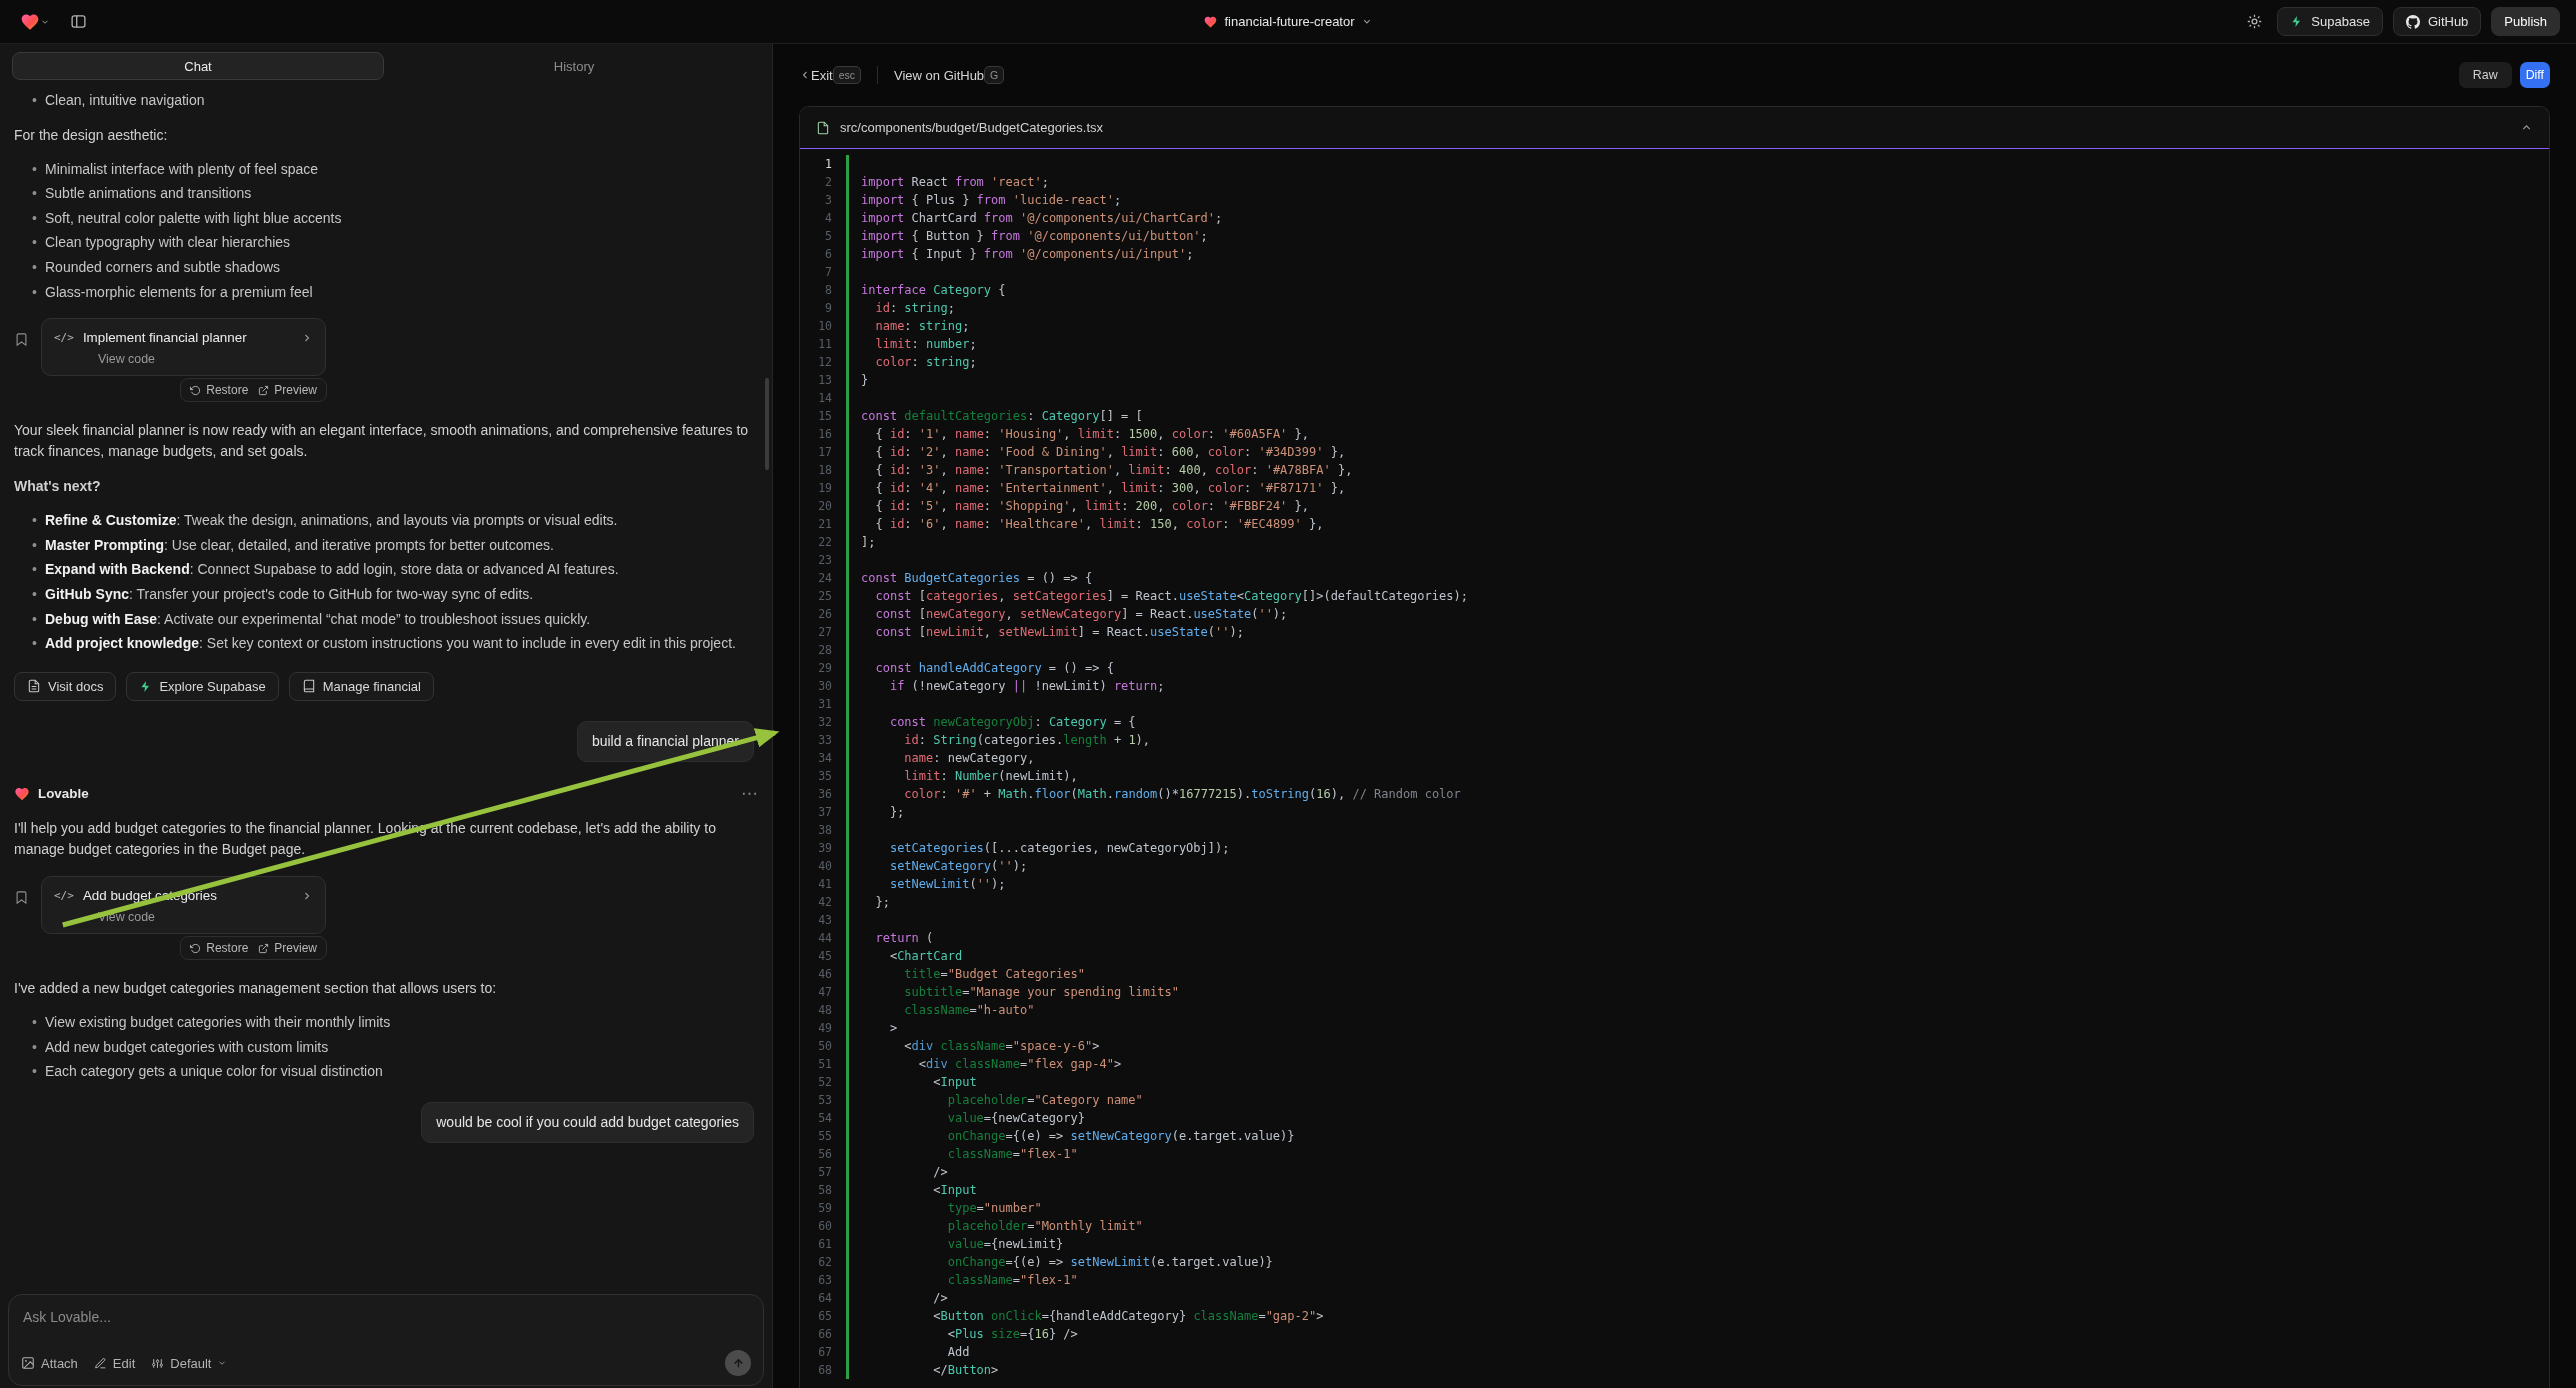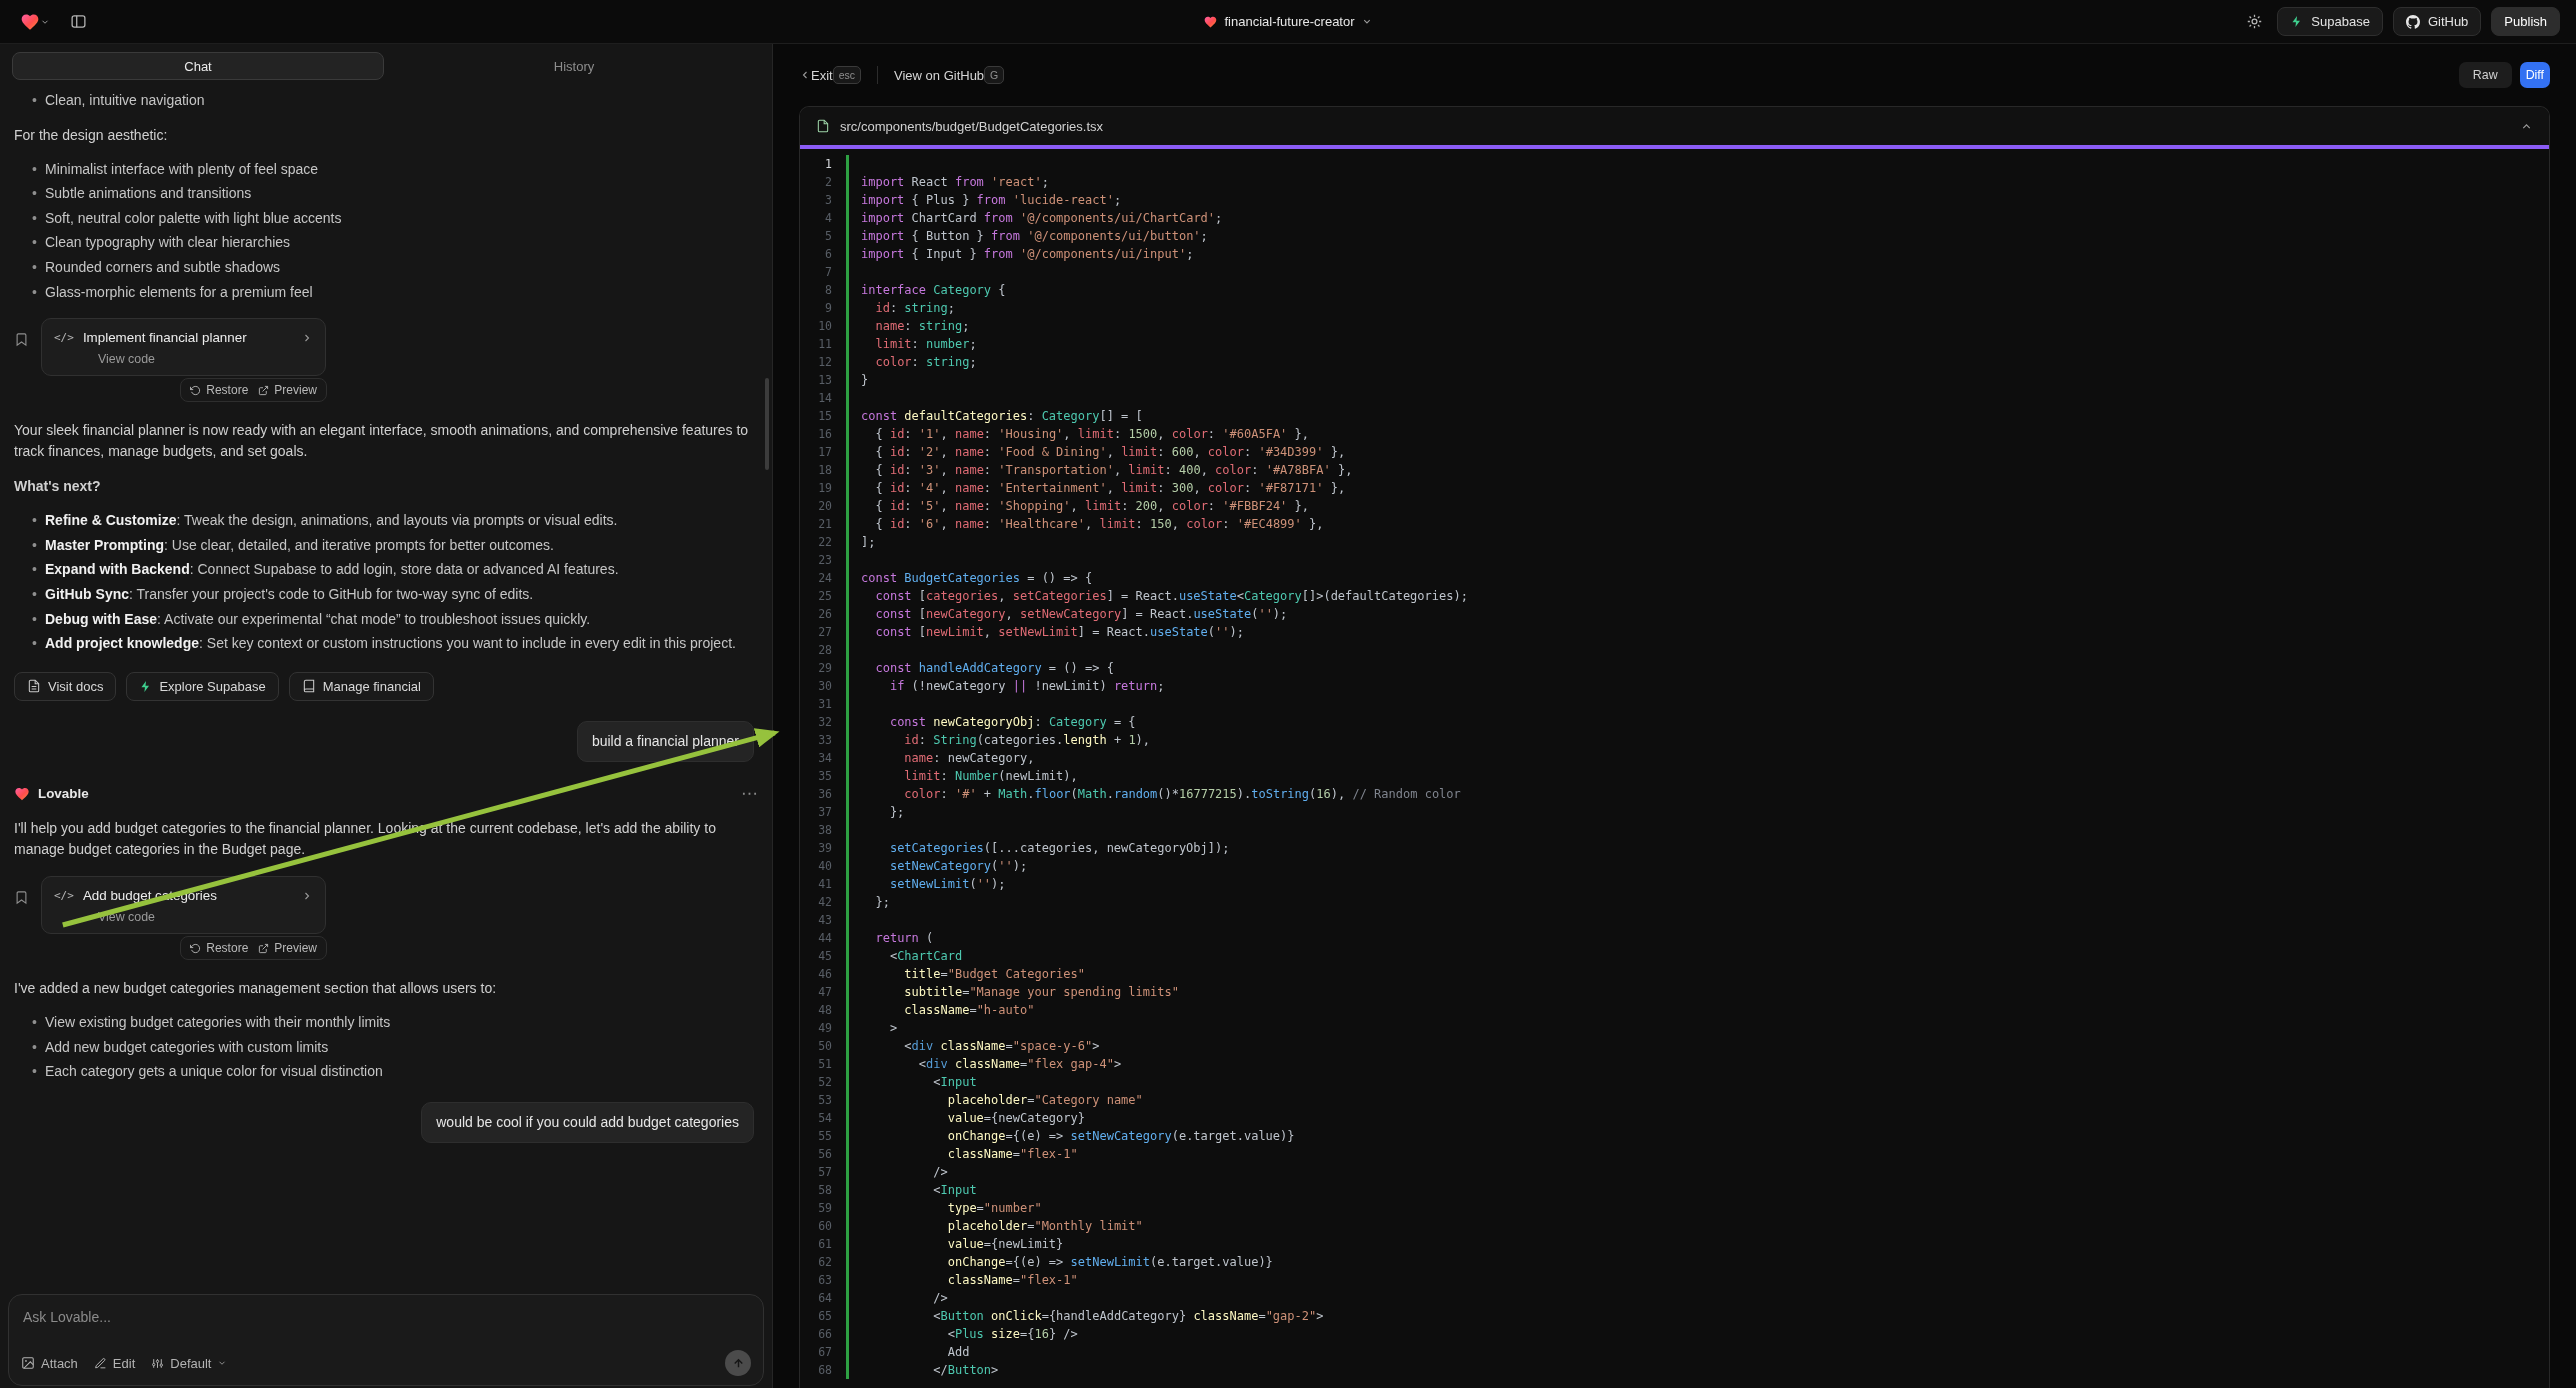--- a/index.html
+++ b/index.html
@@ -74,35 +74,35 @@
   .code-topbar{height:62px;display:flex;align-items:center;padding:0 26px}
   .ct-left{display:flex;align-items:center;gap:16px}
   .exit-btn,.gh-btn{display:flex;align-items:center;color:#d6d6d6;font-size:13px;background:none;border:none}
   kbd{border:1px solid #3a3a3a;background:#181818;color:#8f8f8f;border-radius:5px;font-size:10.5px;padding:2px 5px;font-family:inherit}
   .ct-divider{width:1px;height:18px;background:#2c2c2c}
   .ct-right{margin-left:auto;display:flex;gap:8px}
   .raw-btn{background:#1d1d1d;color:#d0d0d0;border:none;border-radius:7px;padding:6px 14px;font-size:12.4px}
   .diff-btn{background:#3371f2;color:#fff;border:none;border-radius:7px;padding:6px 6px;font-size:12.4px}
 
   .file-card{position:absolute;top:62px;left:26px;right:26px;bottom:0;background:#0e0e0e;border:1px solid #282828;border-bottom:none;border-radius:10px 10px 0 0;overflow:hidden;display:flex;flex-direction:column}
-  .file-header{height:42px;min-height:42px;display:flex;align-items:center;gap:10px;padding:0 16px;border-bottom:4px solid #8b5cf6;background:#111}
+  .file-header{height:42px;min-height:42px;display:flex;align-items:center;gap:10px;padding:0 16px;border-bottom:1px solid #8b5cf6;background:#111}
   .file-path{font-size:13px;color:#d2d2d2}
   .collapse-btn{margin-left:auto;background:none;border:none;color:#9a9a9a;display:flex}
 
   .code-area{flex:1;overflow:hidden;padding-top:6px;background:#0d0d0d;font-family:"DejaVu Sans Mono",monospace;font-size:12px}
   .code-line{display:flex;height:18px;align-items:stretch}
   .ln{width:46px;text-align:right;padding-right:14px;color:#585e66;flex:none;line-height:18px;font-size:11.5px}
   .code-line:first-child .ln{color:#d7dade}
   .diff-bar{width:3px;background:#2ea043;flex:none}
   .lc{white-space:pre;padding-left:12px;line-height:18px}
 
   .tk-k{color:#c678dd}
   .tk-s{color:#ce9178}
   .tk-t{color:#4ec9b0}
-  .tk-v{color:#fef9c3}
+  .tk-v{color:#15803d}
   .tk-p{color:#e06c75}
   .tk-f{color:#61afef}
   .tk-n{color:#b5cea8}
   .tk-c{color:#7f848e}
   .tk-d{color:#bfc5cd}
   .tk-h{color:#569cd6}
 
   
   .arrow-overlay{position:absolute;inset:0;width:100%;height:100%;pointer-events:none;z-index:40}
 </style>

